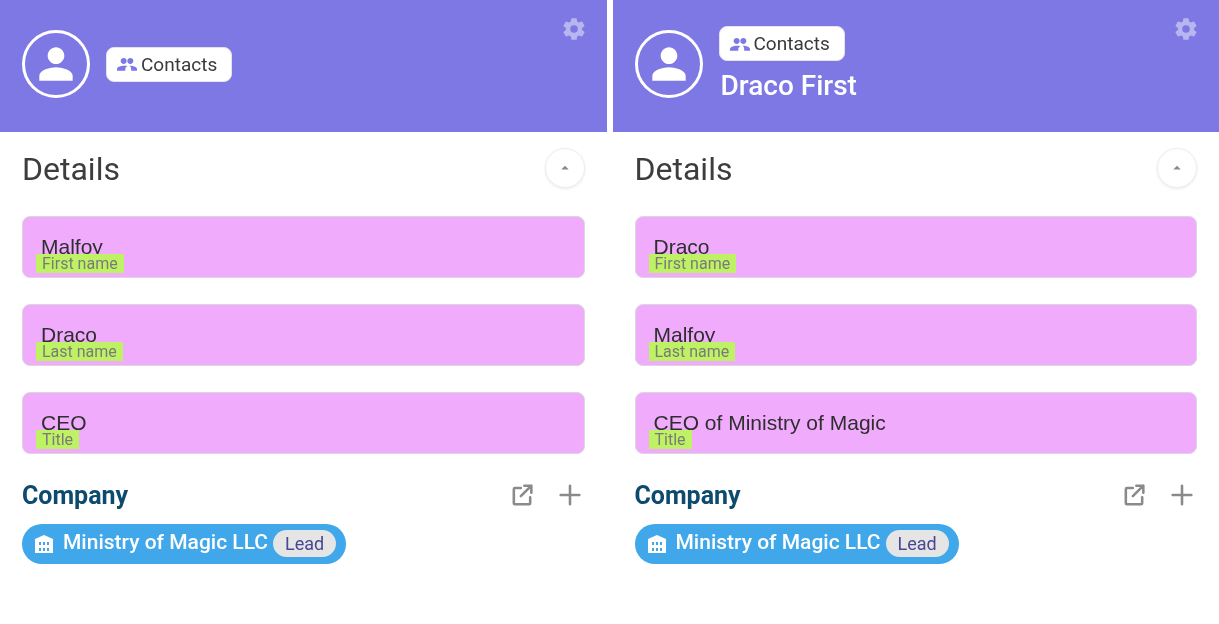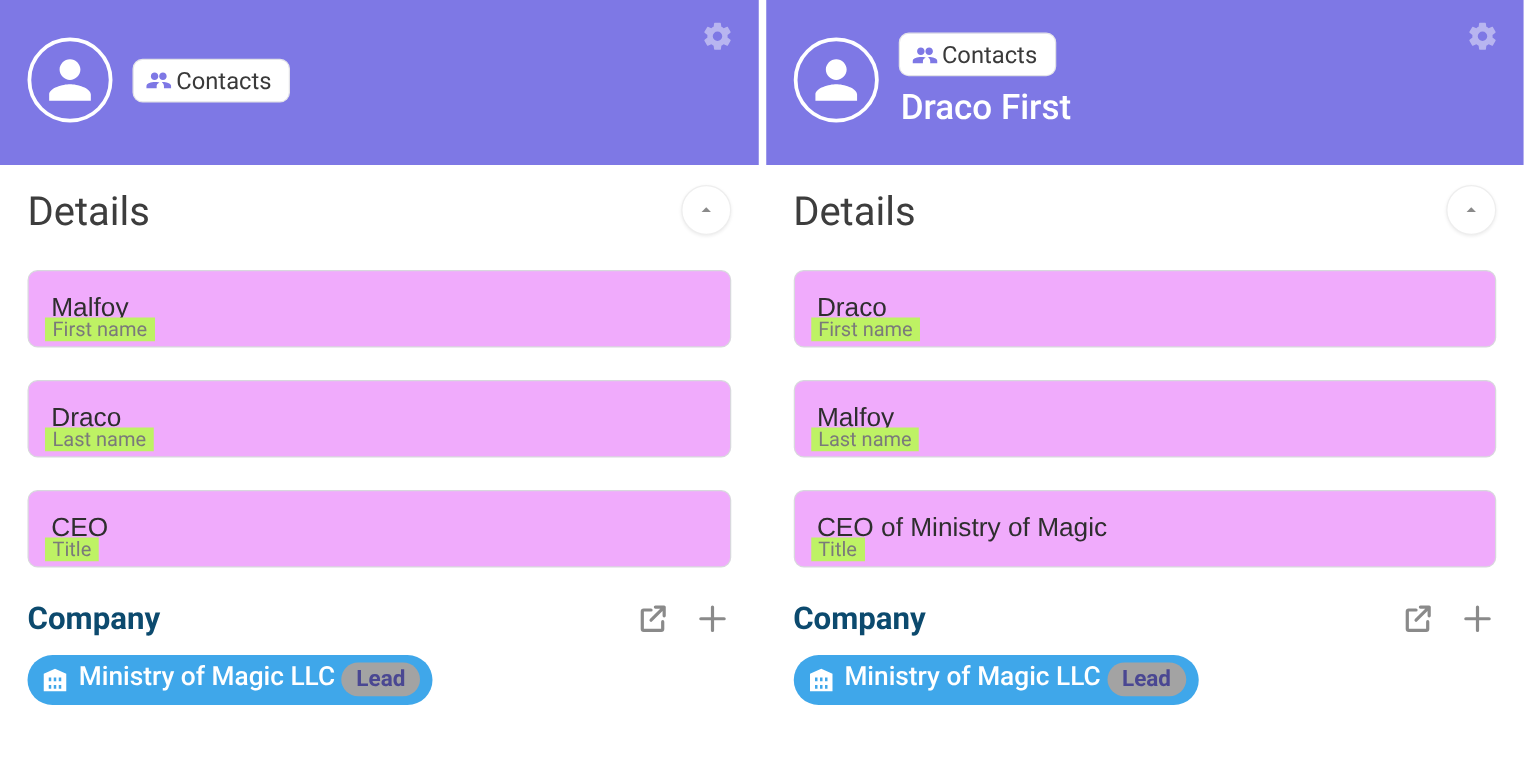--- a/index.html
+++ b/index.html
@@ -172,24 +172,24 @@
     display:flex; align-items:center; justify-content:center;
   }
   .company-chip .bldg svg { width: 24px; height: 24px; fill:#fff; }
   .company-chip .cname {
     color: #fff;
     font-size: 21px;
     font-weight: 500;
     padding: 0 2px;
   }
   .lead-pill {
-    background: #a3a3a3;
+    background: #e5e5e5;
     color: #4a4792;
     font-size: 18px;
-    font-weight: 700;
+    font-weight: 400;
     padding: 3px 12px;
     border-radius: 14px;
   }
 </style>
 </head>
 <body>
 
 <div class="container">
 
   <div class="panel">

